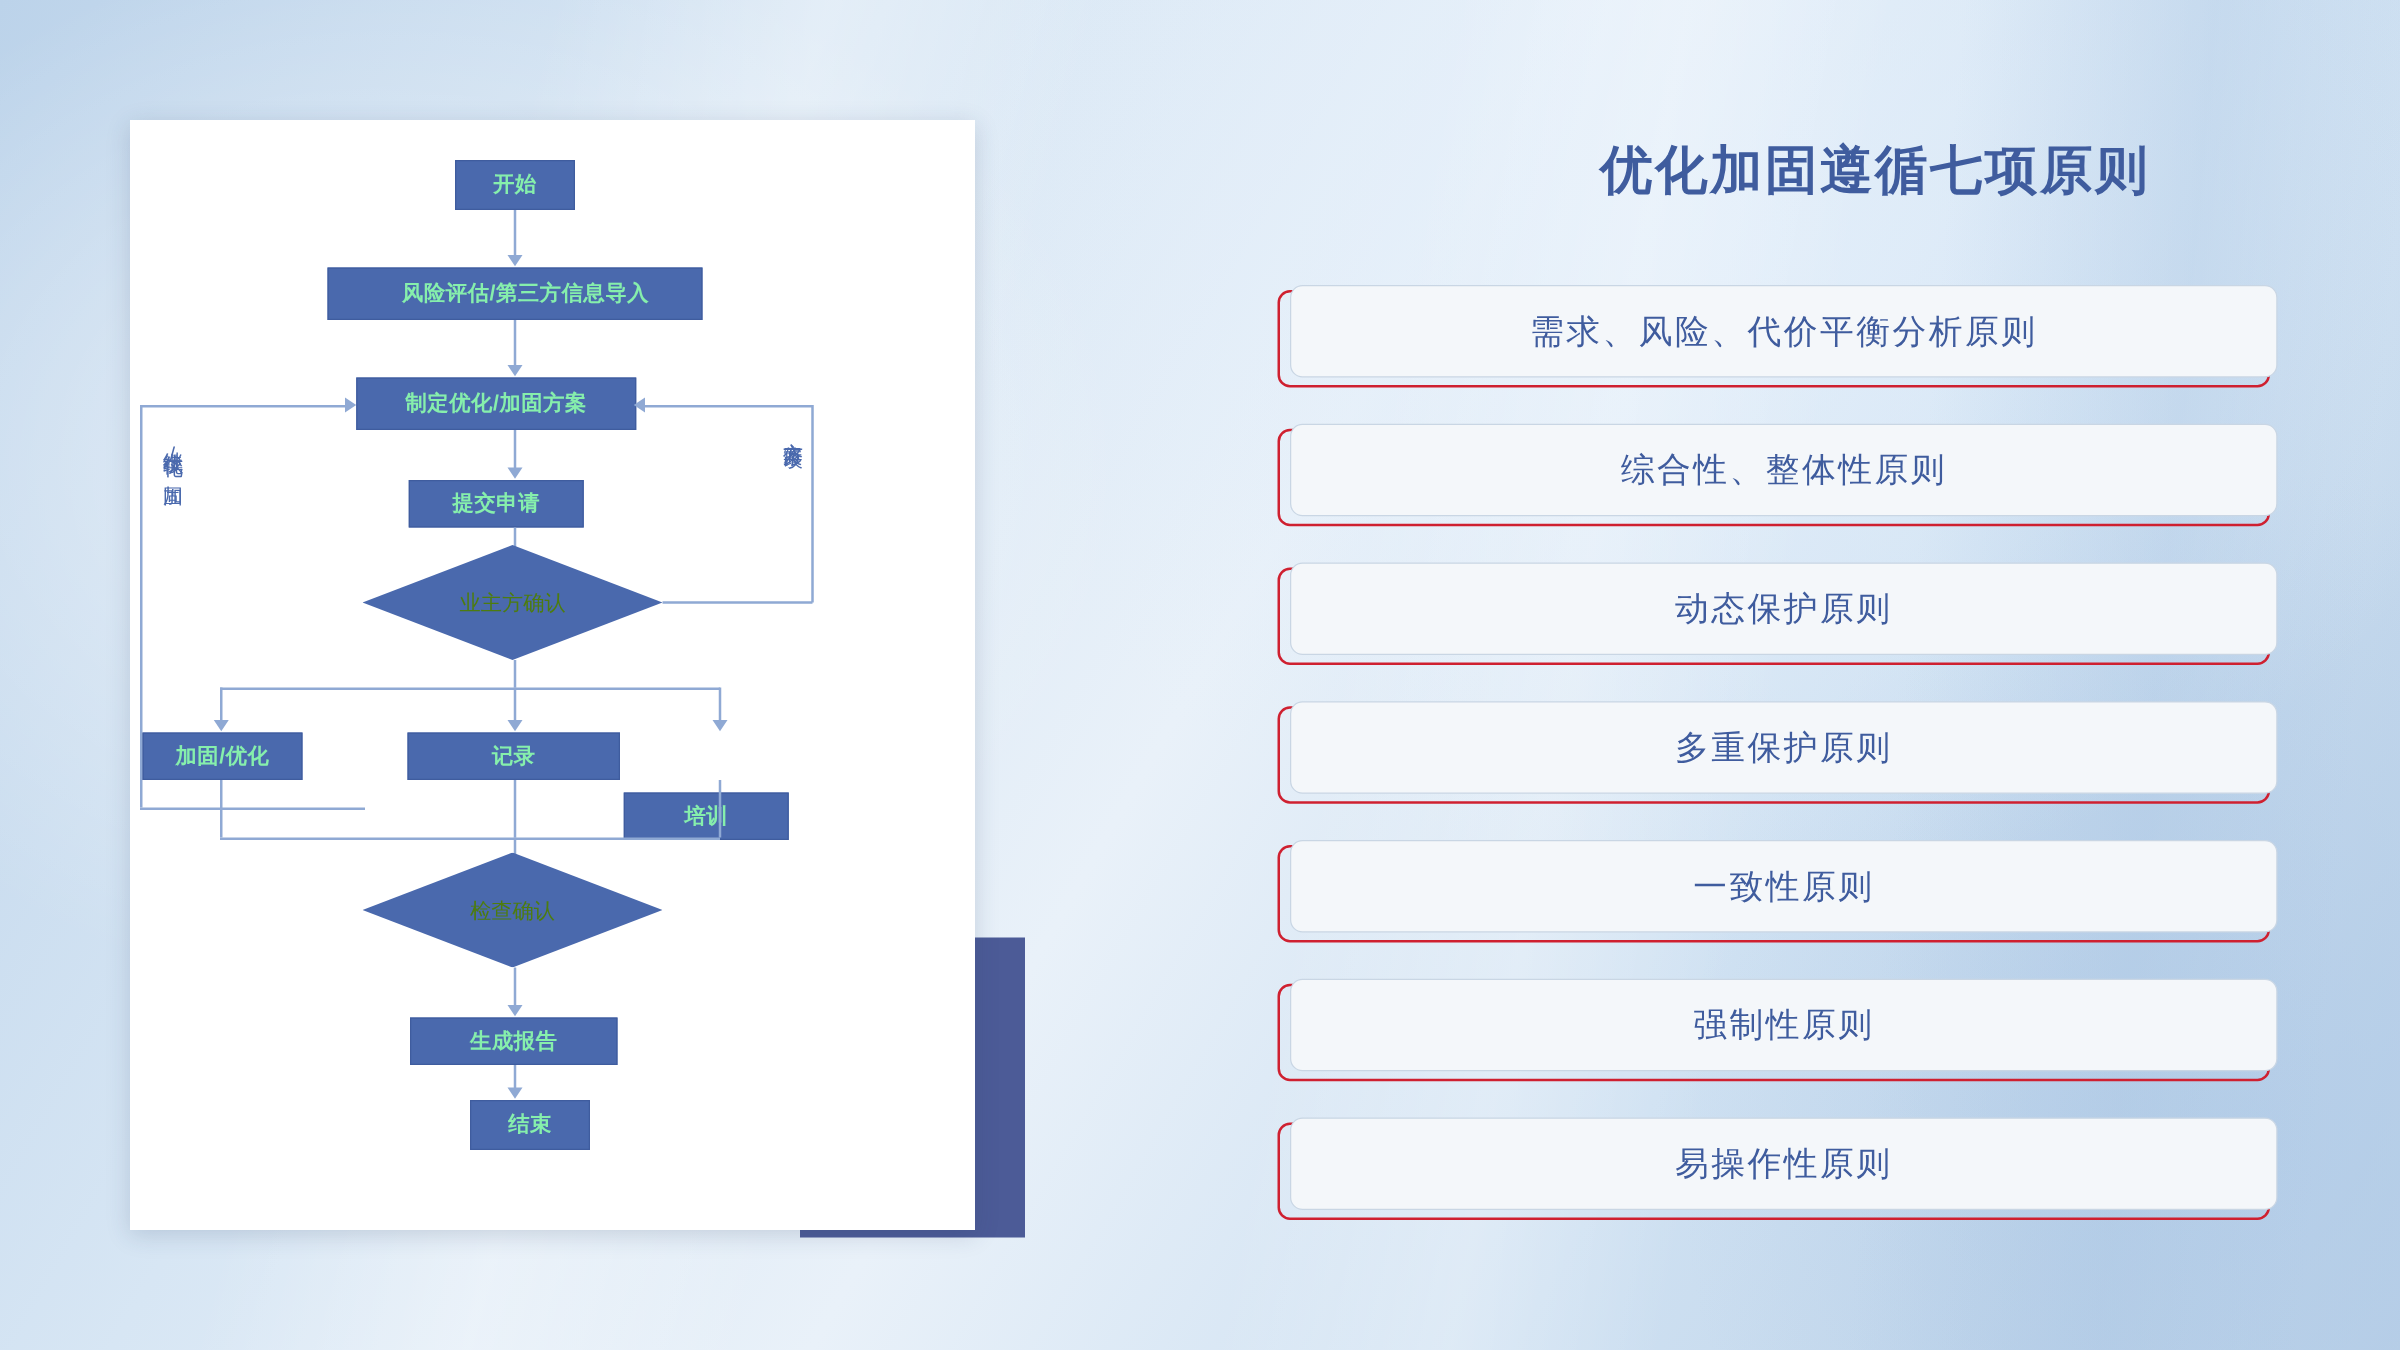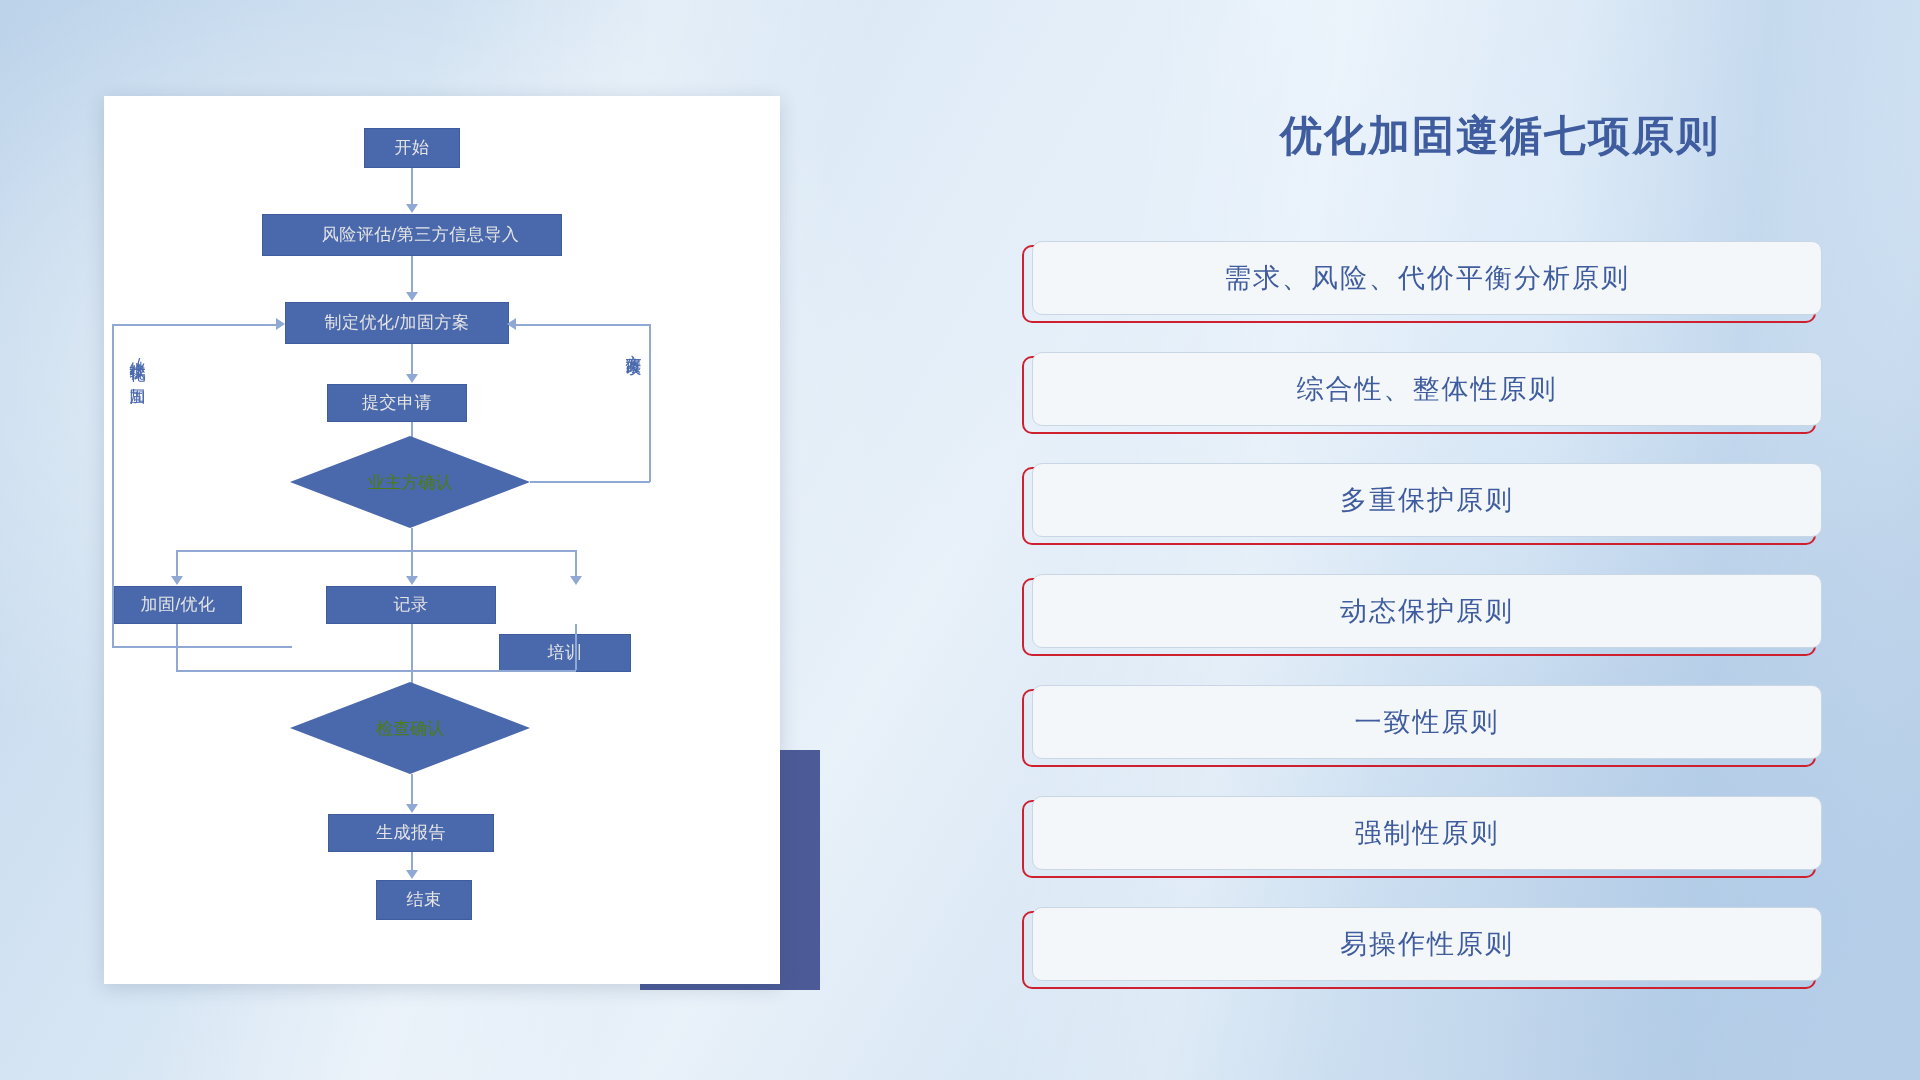--- a/index.html
+++ b/index.html
@@ -57,30 +57,31 @@
   .flow-inner {
     position: relative;
     width: 100%;
     height: 100%;
   }
 
   .node {
     position: absolute;
     box-sizing: border-box;
     background: #4a69ad;
-    color: #e5e5e5;
+    color: #86efac;
     font-size: 17px;
     line-height: 1.2;
     display: flex;
     align-items: center;
     justify-content: center;
     text-align: center;
     letter-spacing: 0.5px;
     border: 1px solid #3f5c9e;
     white-space: nowrap;
+    font-weight: bold;
   }
 
   .diamond {
     position: absolute;
     color: #4d7c0f;
     font-size: 17px;
     display: flex;
     align-items: center;
     justify-content: center;
     text-align: center;
@@ -144,21 +145,21 @@
     width: 700px;
     text-align: center;
     font-size: 42px;
     font-weight: bold;
     color: #3f5c9e;
     letter-spacing: 2px;
   }
   .principles {
     position: absolute;
     left: 1022px;
-    top: 241px;
+    top: 228px;
     width: 820px;
   }
   .principle-row {
     position: relative;
     height: 74px;
     margin-bottom: 37px;
   }
   .p-accent {
     position: absolute;
     left: 0;
@@ -278,30 +279,30 @@
       <div class="p-box">需求、风险、代价平衡分析原则</div>
     </div>
 
     <div class="principle-row">
       <div class="p-accent"></div>
       <div class="p-box">综合性、整体性原则</div>
     </div>
 
     <div class="principle-row">
       <div class="p-accent"></div>
+      <div class="p-box">动态保护原则</div>
+    </div>
+
+    <div class="principle-row">
+      <div class="p-accent"></div>
       <div class="p-box">多重保护原则</div>
     </div>
 
     <div class="principle-row">
       <div class="p-accent"></div>
-      <div class="p-box">动态保护原则</div>
-    </div>
-
-    <div class="principle-row">
-      <div class="p-accent"></div>
       <div class="p-box">一致性原则</div>
     </div>
 
     <div class="principle-row">
       <div class="p-accent"></div>
       <div class="p-box">强制性原则</div>
     </div>
 
     <div class="principle-row">
       <div class="p-accent"></div>

